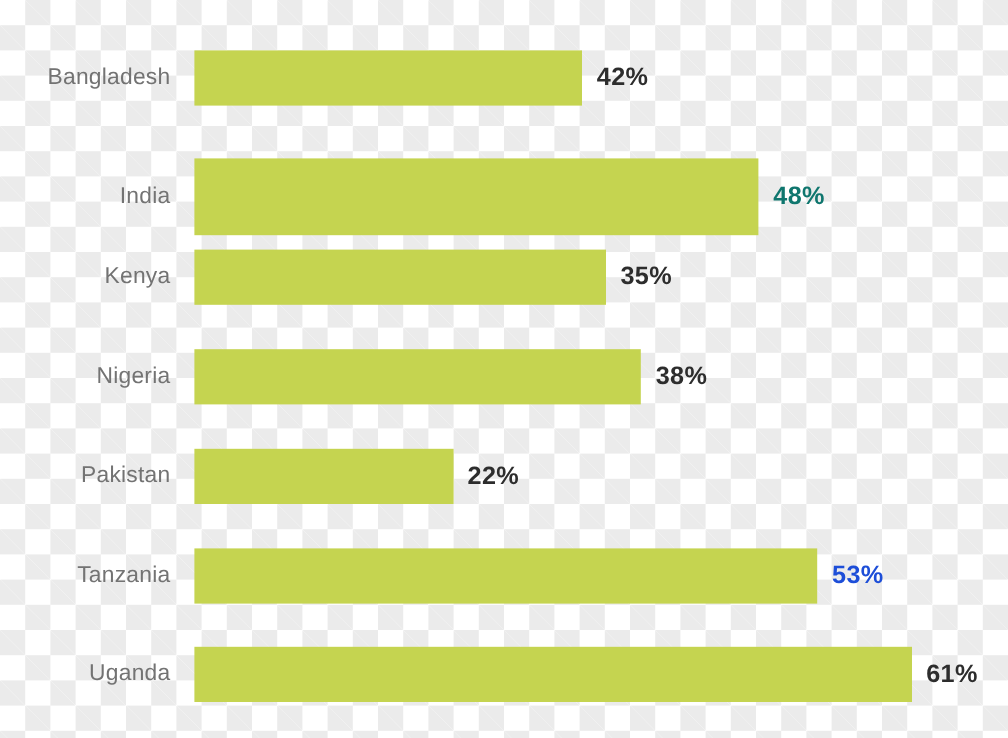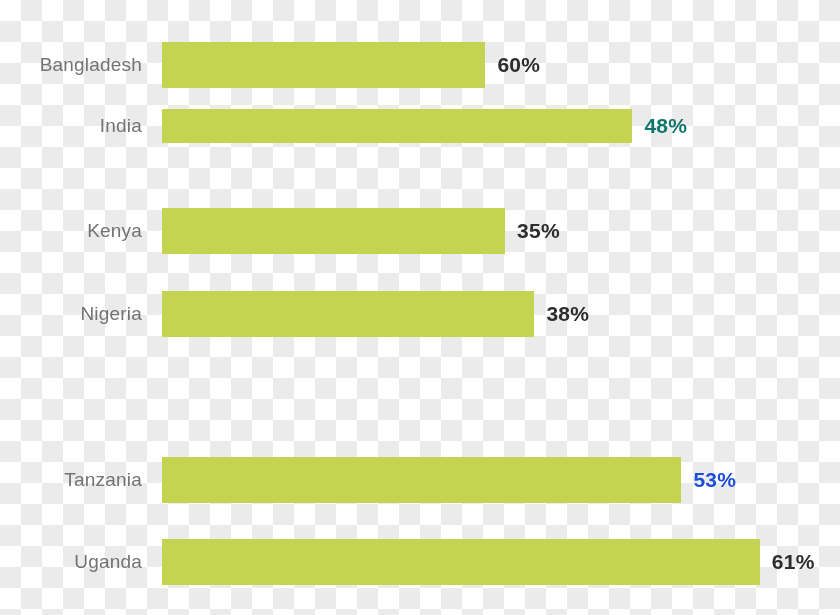--- a/index.html
+++ b/index.html
@@ -70,43 +70,50 @@
 </style>
 </head>
 <body>
 
 <div id="chart-root">
     <div class="bar-row" style="top: 42px; height: 46px;">
       <div class="cat-label">Bangladesh</div>
       <div class="bar-track" style="width: 323.4px;">
         <div class="bar-fill" style="width: 100%; background-color: rgb(197, 212, 80);"></div>
       </div>
-      <div class="value-label" style="left: 497.4px; color: rgb(45, 45, 45);">60%</div>
+      <div class="value-label" style="left: 497.4px; color: rgb(45, 45, 45);">42%</div>
     </div>
-    <div class="bar-row" style="top: 109px; height: 34px;">
+    <div class="bar-row" style="top: 132px; height: 64px;">
       <div class="cat-label">India</div>
       <div class="bar-track" style="width: 470.4px;">
         <div class="bar-fill" style="width: 100%; background-color: rgb(197, 212, 80);"></div>
       </div>
       <div class="value-label" style="left: 644.4px; color: #0f766e;">48%</div>
     </div>
     <div class="bar-row" style="top: 207.8px; height: 46px;">
       <div class="cat-label">Kenya</div>
       <div class="bar-track" style="width: 343px;">
         <div class="bar-fill" style="width: 100%; background-color: rgb(197, 212, 80);"></div>
       </div>
       <div class="value-label" style="left: 517px; color: rgb(45, 45, 45);">35%</div>
     </div>
     <div class="bar-row" style="top: 290.7px; height: 46px;">
       <div class="cat-label">Nigeria</div>
       <div class="bar-track" style="width: 372.4px;">
         <div class="bar-fill" style="width: 100%; background-color: rgb(197, 212, 80);"></div>
       </div>
       <div class="value-label" style="left: 546.4px; color: rgb(45, 45, 45);">38%</div>
     </div>
+    <div class="bar-row" style="top: 373.6px; height: 46px;">
+      <div class="cat-label">Pakistan</div>
+      <div class="bar-track" style="width: 215.6px;">
+        <div class="bar-fill" style="width: 100%; background-color: rgb(197, 212, 80);"></div>
+      </div>
+      <div class="value-label" style="left: 389.6px; color: rgb(45, 45, 45);">22%</div>
+    </div>
     <div class="bar-row" style="top: 456.5px; height: 46px;">
       <div class="cat-label">Tanzania</div>
       <div class="bar-track" style="width: 519.4px;">
         <div class="bar-fill" style="width: 100%; background-color: rgb(197, 212, 80);"></div>
       </div>
       <div class="value-label" style="left: 693.4px; color: #1d4ed8;">53%</div>
     </div>
     <div class="bar-row" style="top: 539.4px; height: 46px; border-radius: 14px;">
       <div class="cat-label">Uganda</div>
       <div class="bar-track" style="width: 597.8px;">

